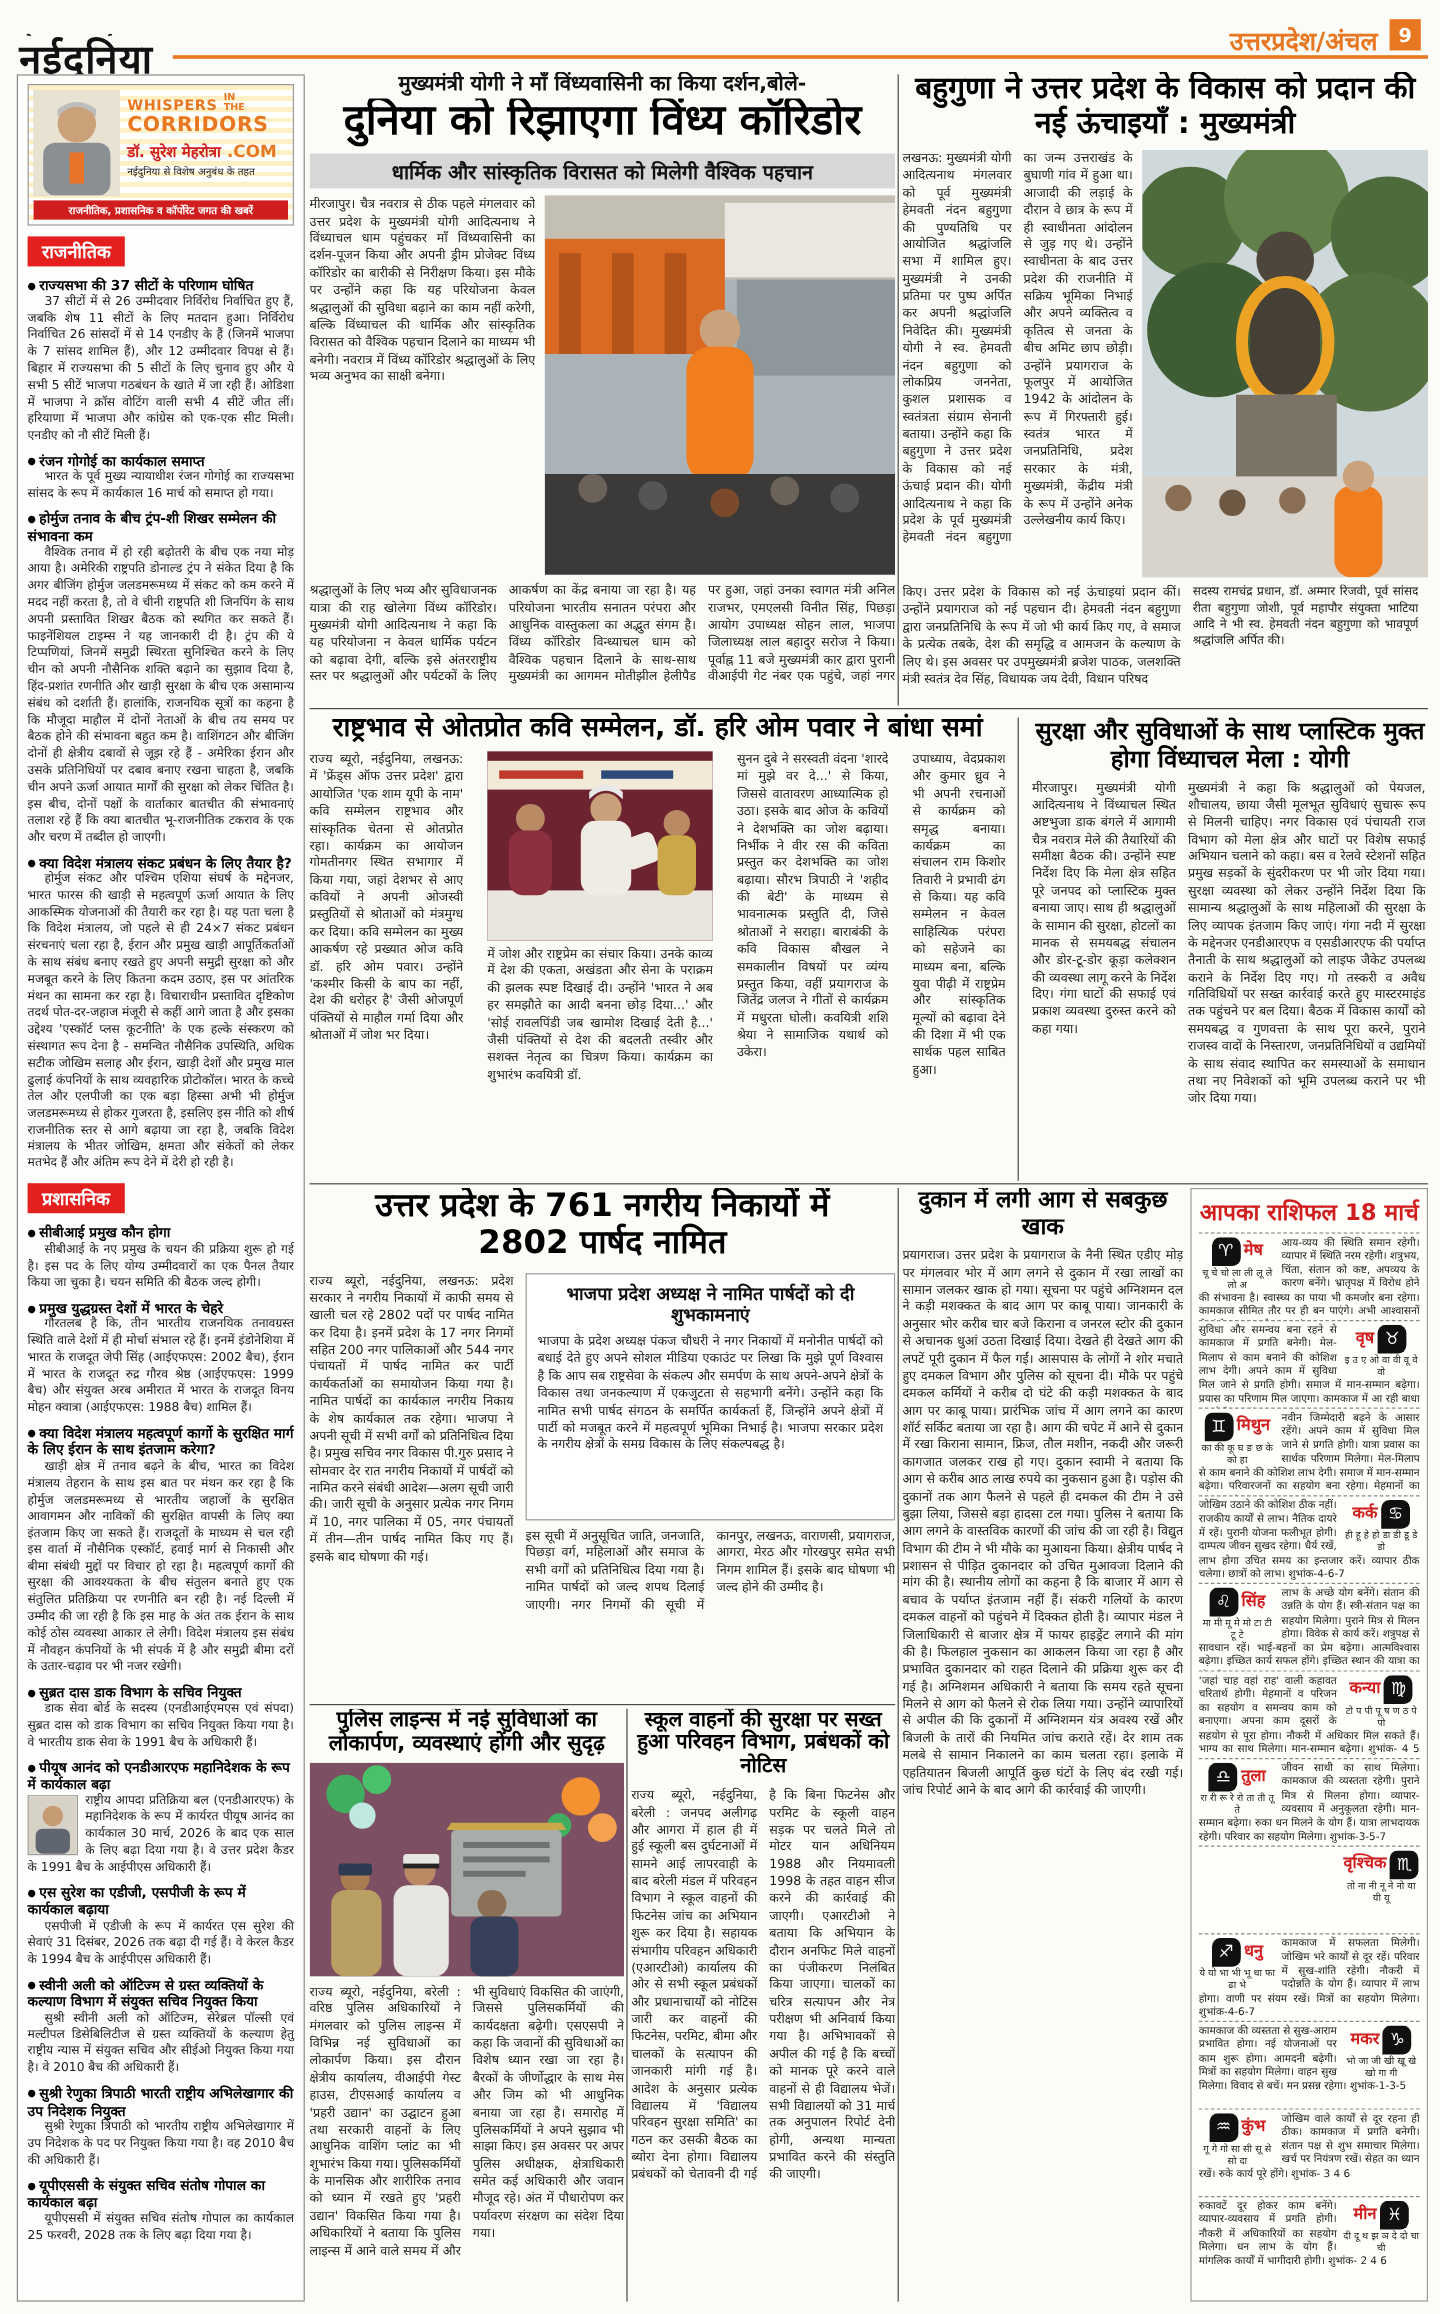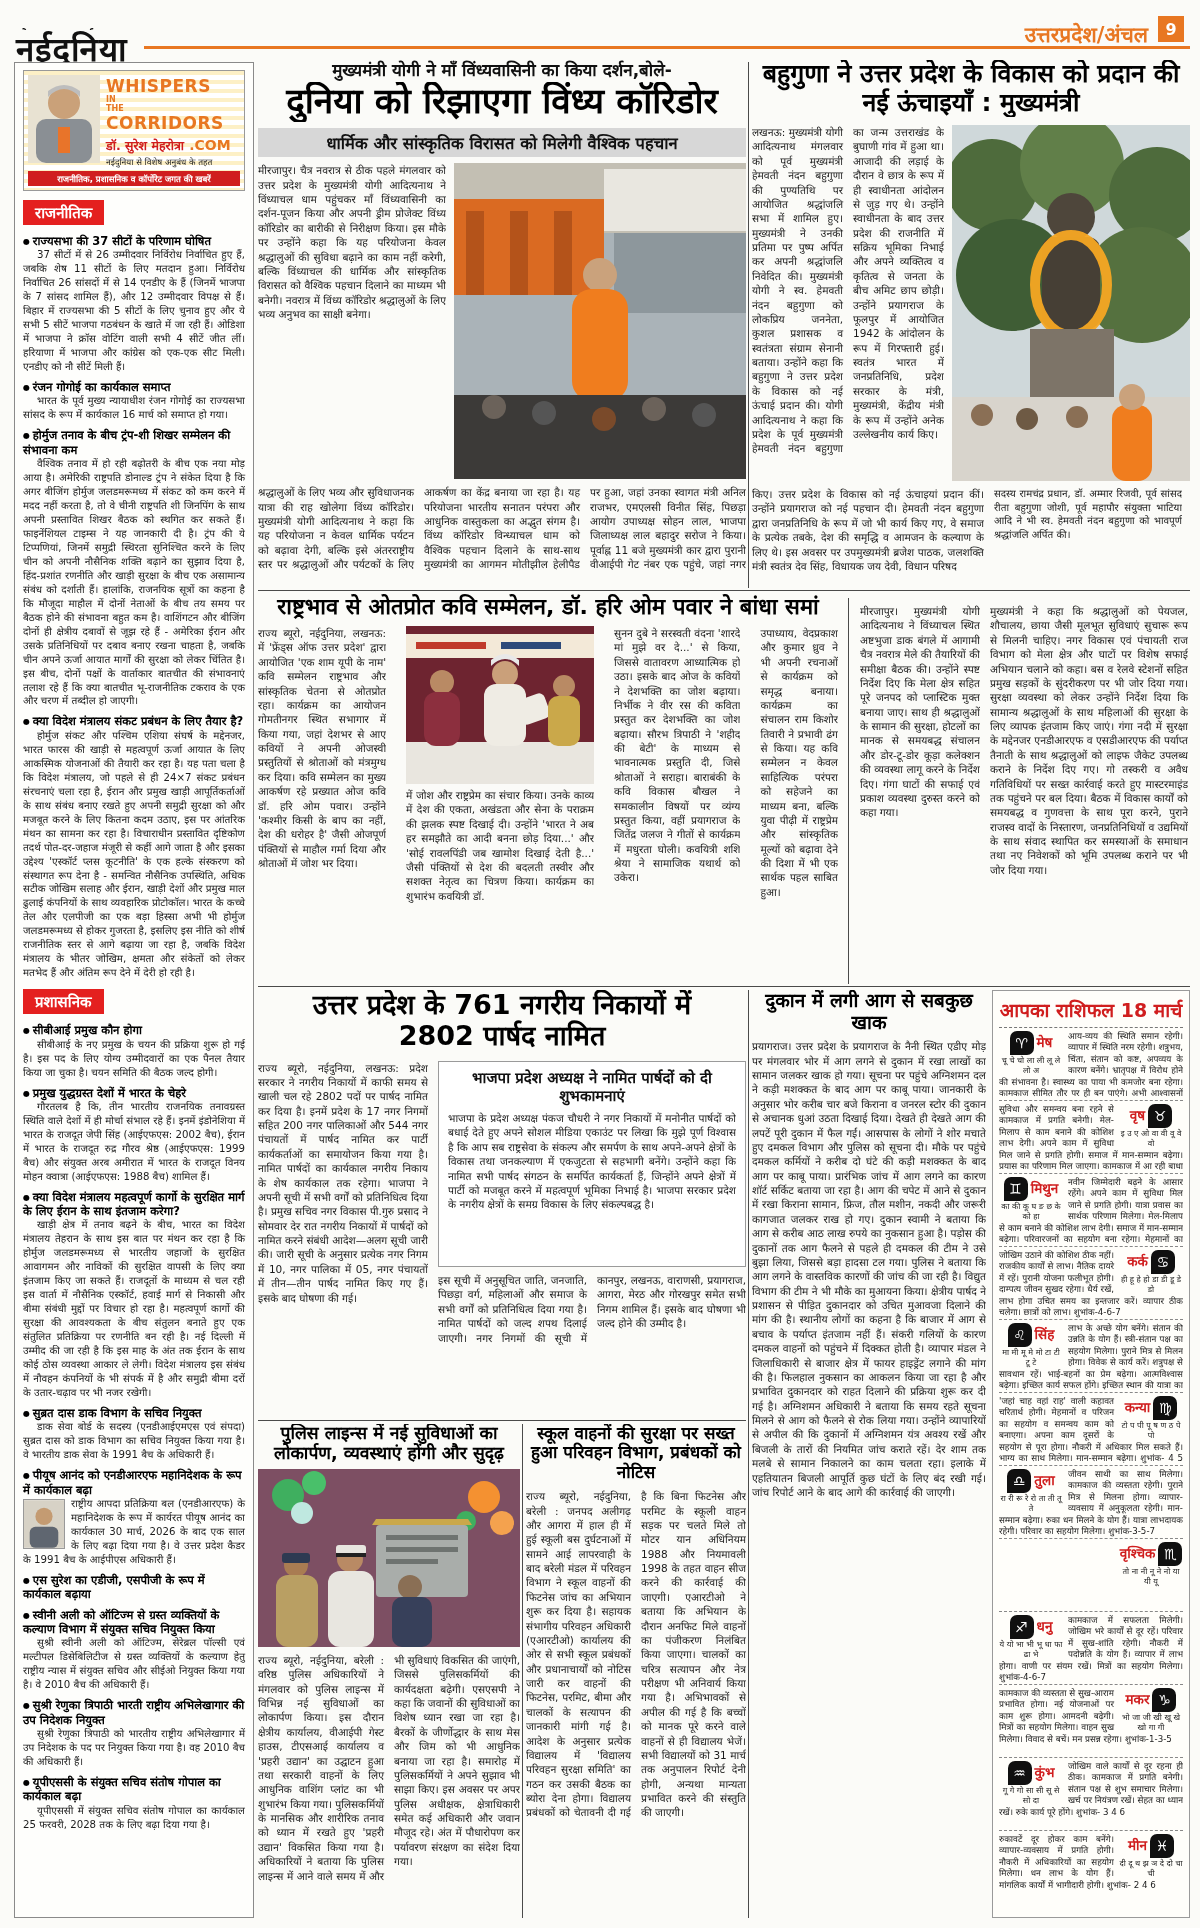--- a/index.html
+++ b/index.html
@@ -16,21 +16,21 @@
   .date{font-size:12px;font-weight:bold;}
   .mast{font-size:33px;font-weight:bold;background:#fbfbf8;padding:0 16px;letter-spacing:1px;}
   .sect{color:#e87722;font-size:21px;font-weight:bold;}
   .pgbox{width:26px;height:26px;background:#e87722;color:#fff;font-size:16px;font-weight:bold;display:flex;align-items:center;justify-content:center;}
   .orangebar{background:#e87722;height:3px;}
   
   .leftcol{border:1px solid #8a8a8a;padding:7px 8px;overflow:hidden;background:#fefefc;}
   .wbox{border:1px solid #999;background:repeating-linear-gradient(180deg,#fdf0c6 0 4px,#ffffff 4px 9px);padding:4px;position:relative;}
   .wrow{display:flex;gap:6px;}
   .wtxt{flex:1;padding-top:2px;}
-  .wl1{color:#e87722;font-weight:bold;font-size:17px;letter-spacing:.5px;display:inline-block;line-height:1;}
+  .wl1{color:#e87722;font-weight:bold;font-size:12px;letter-spacing:.5px;display:inline-block;line-height:1;}
   .winthe{color:#e87722;font-weight:bold;font-size:8px;display:inline-block;vertical-align:top;line-height:1.1;width:26px;}
   .wl2{color:#e87722;font-weight:bold;font-size:17px;letter-spacing:.5px;line-height:1.05;}
   .wauth{color:#d01e1e;font-weight:bold;font-size:12.5px;}
   .wcom{color:#e87722;font-weight:bold;font-size:14px;}
   .wtag{font-size:8.5px;color:#222;margin-top:2px;}
   .wstrip{background:#d01e1e;color:#fff;font-size:8.5px;text-align:center;padding:2px 2px;margin-top:4px;font-weight:bold;}
   .lc-head{background:#e4201f;color:#fff;font-weight:bold;font-size:15px;padding:2px 12px 3px;display:inline-block;margin:9px 0 3px;}
   .lc-title{font-weight:bold;font-size:11.5px;line-height:1.25;margin-top:6px;color:#000;}
   .lc-title::before{content:"●  ";font-size:8px;vertical-align:1px;}
   .lc-body{font-size:10.2px;line-height:1.37;text-align:justify;color:#1b1b1b;text-indent:14px;}
@@ -114,20 +114,21 @@
   <div class="lc-body" style="text-indent:0;">
     <svg class="mini-portrait" width="42" height="50" viewBox="0 0 42 50">
       <rect width="42" height="50" fill="#d7d2c6"></rect>
       <rect x="6" y="28" width="30" height="22" rx="6" fill="#5f6possible670" style="display:none"></rect>
       <rect x="6" y="28" width="30" height="22" rx="6" fill="#5f6670"></rect>
       <circle cx="21" cy="17" r="9" fill="#c49b72"></circle>
     </svg>
     <span>राष्ट्रीय आपदा प्रतिक्रिया बल (एनडीआरएफ) के महानिदेशक के रूप में कार्यरत पीयूष आनंद का कार्यकाल 30 मार्च, 2026 के बाद एक साल के लिए बढ़ा दिया गया है। वे उत्तर प्रदेश कैडर के 1991 बैच के आईपीएस अधिकारी हैं।</span>
   </div>
   <div class="lc-title">एस सुरेश का एडीजी, एसपीजी के रूप में कार्यकाल बढ़ाया</div>
+  <div class="lc-body">एसपीजी में एडीजी के रूप में कार्यरत एस सुरेश की सेवाएं 31 दिसंबर, 2026 तक बढ़ा दी गई हैं। वे केरल कैडर के 1994 बैच के आईपीएस अधिकारी हैं।</div>
   <div class="lc-title">स्वीनी अली को ऑटिज्म से ग्रस्त व्यक्तियों के कल्याण विभाग में संयुक्त सचिव नियुक्त किया</div>
   <div class="lc-body">सुश्री स्वीनी अली को ऑटिज्म, सेरेब्रल पॉल्सी एवं मल्टीपल डिसेबिलिटीज से ग्रस्त व्यक्तियों के कल्याण हेतु राष्ट्रीय न्यास में संयुक्त सचिव और सीईओ नियुक्त किया गया है। वे 2010 बैच की अधिकारी हैं।</div>
   <div class="lc-title">सुश्री रेणुका त्रिपाठी भारती राष्ट्रीय अभिलेखागार की उप निदेशक नियुक्त</div>
   <div class="lc-body">सुश्री रेणुका त्रिपाठी को भारतीय राष्ट्रीय अभिलेखागार में उप निदेशक के पद पर नियुक्त किया गया है। वह 2010 बैच की अधिकारी हैं।</div>
   <div class="lc-title">यूपीएससी के संयुक्त सचिव संतोष गोपाल का कार्यकाल बढ़ा</div>
   <div class="lc-body">यूपीएससी में संयुक्त सचिव संतोष गोपाल का कार्यकाल 25 फरवरी, 2028 तक के लिए बढ़ा दिया गया है।</div>
 </div>
 
 <div class="abs" style="left:258px;top:60px;width:488px;height:528px;overflow:hidden;">
   <div class="kick">मुख्यमंत्री योगी ने माँ विंध्यवासिनी का किया दर्शन,बोले-</div>
@@ -207,20 +208,21 @@
         <rect x="142" y="70" width="32" height="50" rx="10" fill="#caa84a"></rect>
       </svg>
       <div class="j" style="height:186px;margin-top:4px;">में जोश और राष्ट्रप्रेम का संचार किया। उनके काव्य में देश की एकता, अखंडता और सेना के पराक्रम की झलक स्पष्ट दिखाई दी। उन्होंने 'भारत ने अब हर समझौते का आदी बनना छोड़ दिया...' और 'सोई रावलपिंडी जब खामोश दिखाई देती है...' जैसी पंक्तियों से देश की बदलती तस्वीर और सशक्त नेतृत्व का चित्रण किया। कार्यक्रम का शुभारंभ कवयित्री डॉ.</div>
     </div>
     <div class="j" style="width:140px;height:350px;">सुनन दुबे ने सरस्वती वंदना 'शारदे मां मुझे वर दे...' से किया, जिससे वातावरण आध्यात्मिक हो उठा। इसके बाद ओज के कवियों ने देशभक्ति का जोश बढ़ाया। निर्भीक ने वीर रस की कविता प्रस्तुत कर देशभक्ति का जोश बढ़ाया। सौरभ त्रिपाठी ने 'शहीद की बेटी' के माध्यम से भावनात्मक प्रस्तुति दी, जिसे श्रोताओं ने सराहा। बाराबंकी के कवि विकास बौखल ने समकालीन विषयों पर व्यंग्य प्रस्तुत किया, वहीं प्रयागराज के जितेंद्र जलज ने गीतों से कार्यक्रम में मधुरता घोली। कवयित्री शशि श्रेया ने सामाजिक यथार्थ को उकेरा।</div>
     <div class="j" style="width:86px;height:350px;">उपाध्याय, वेदप्रकाश और कुमार ध्रुव ने भी अपनी रचनाओं से कार्यक्रम को समृद्ध बनाया। कार्यक्रम का संचालन राम किशोर तिवारी ने प्रभावी ढंग से किया। यह कवि सम्मेलन न केवल साहित्यिक परंपरा को सहेजने का माध्यम बना, बल्कि युवा पीढ़ी में राष्ट्रप्रेम और सांस्कृतिक मूल्यों को बढ़ावा देने की दिशा में भी एक सार्थक पहल साबित हुआ।</div>
   </div>
 </div>
 
 <div class="abs" style="left:860px;top:598px;width:330px;height:386px;overflow:hidden;">
+  <div class="hl" style="font-size:20px;">सुरक्षा और सुविधाओं के साथ प्लास्टिक मुक्त होगा विंध्याचल मेला : योगी</div>
   <div style="display:flex;gap:10px;margin-top:6px;">
     <div class="j" style="width:120px;height:318px;">मीरजापुर। मुख्यमंत्री योगी आदित्यनाथ ने विंध्याचल स्थित अष्टभुजा डाक बंगले में आगामी चैत्र नवरात्र मेले की तैयारियों की समीक्षा बैठक की। उन्होंने स्पष्ट निर्देश दिए कि मेला क्षेत्र सहित पूरे जनपद को प्लास्टिक मुक्त बनाया जाए। साथ ही श्रद्धालुओं के सामान की सुरक्षा, होटलों का मानक से समयबद्ध संचालन और डोर-टू-डोर कूड़ा कलेक्शन की व्यवस्था लागू करने के निर्देश दिए। गंगा घाटों की सफाई एवं प्रकाश व्यवस्था दुरुस्त करने को कहा गया।</div>
     <div class="j" style="width:198px;height:318px;">मुख्यमंत्री ने कहा कि श्रद्धालुओं को पेयजल, शौचालय, छाया जैसी मूलभूत सुविधाएं सुचारू रूप से मिलनी चाहिए। नगर विकास एवं पंचायती राज विभाग को मेला क्षेत्र और घाटों पर विशेष सफाई अभियान चलाने को कहा। बस व रेलवे स्टेशनों सहित प्रमुख सड़कों के सुंदरीकरण पर भी जोर दिया गया। सुरक्षा व्यवस्था को लेकर उन्होंने निर्देश दिया कि सामान्य श्रद्धालुओं के साथ महिलाओं की सुरक्षा के लिए व्यापक इंतजाम किए जाएं। गंगा नदी में सुरक्षा के मद्देनजर एनडीआरएफ व एसडीआरएफ की पर्याप्त तैनाती के साथ श्रद्धालुओं को लाइफ जैकेट उपलब्ध कराने के निर्देश दिए गए। गो तस्करी व अवैध गतिविधियों पर सख्त कार्रवाई करते हुए मास्टरमाइंड तक पहुंचने पर बल दिया। बैठक में विकास कार्यों को समयबद्ध व गुणवत्ता के साथ पूरा करने, पुराने राजस्व वादों के निस्तारण, जनप्रतिनिधियों व उद्यमियों के साथ संवाद स्थापित कर समस्याओं के समाधान तथा नए निवेशकों को भूमि उपलब्ध कराने पर भी जोर दिया गया।</div>
   </div>
 </div>
 
 <div class="abs" style="left:258px;top:990px;width:488px;height:426px;overflow:hidden;">
   <div class="hl" style="font-size:27px;padding:0 30px;">उत्तर प्रदेश के 761 नगरीय निकायों में 2802 पार्षद नामित</div>
   <div style="display:flex;gap:10px;margin-top:9px;">
     <div class="j" style="width:170px;height:340px;">राज्य ब्यूरो, नईदुनिया, लखनऊ: प्रदेश सरकार ने नगरीय निकायों में काफी समय से खाली चल रहे 2802 पदों पर पार्षद नामित कर दिया है। इनमें प्रदेश के 17 नगर निगमों सहित 200 नगर पालिकाओं और 544 नगर पंचायतों में पार्षद नामित कर पार्टी कार्यकर्ताओं का समायोजन किया गया है। नामित पार्षदों का कार्यकाल नगरीय निकाय के शेष कार्यकाल तक रहेगा। भाजपा ने अपनी सूची में सभी वर्गों को प्रतिनिधित्व दिया है। प्रमुख सचिव नगर विकास पी.गुरु प्रसाद ने सोमवार देर रात नगरीय निकायों में पार्षदों को नामित करने संबंधी आदेश—अलग सूची जारी की। जारी सूची के अनुसार प्रत्येक नगर निगम में 10, नगर पालिका में 05, नगर पंचायतों में तीन—तीन पार्षद नामित किए गए हैं। इसके बाद घोषणा की गई।</div>

